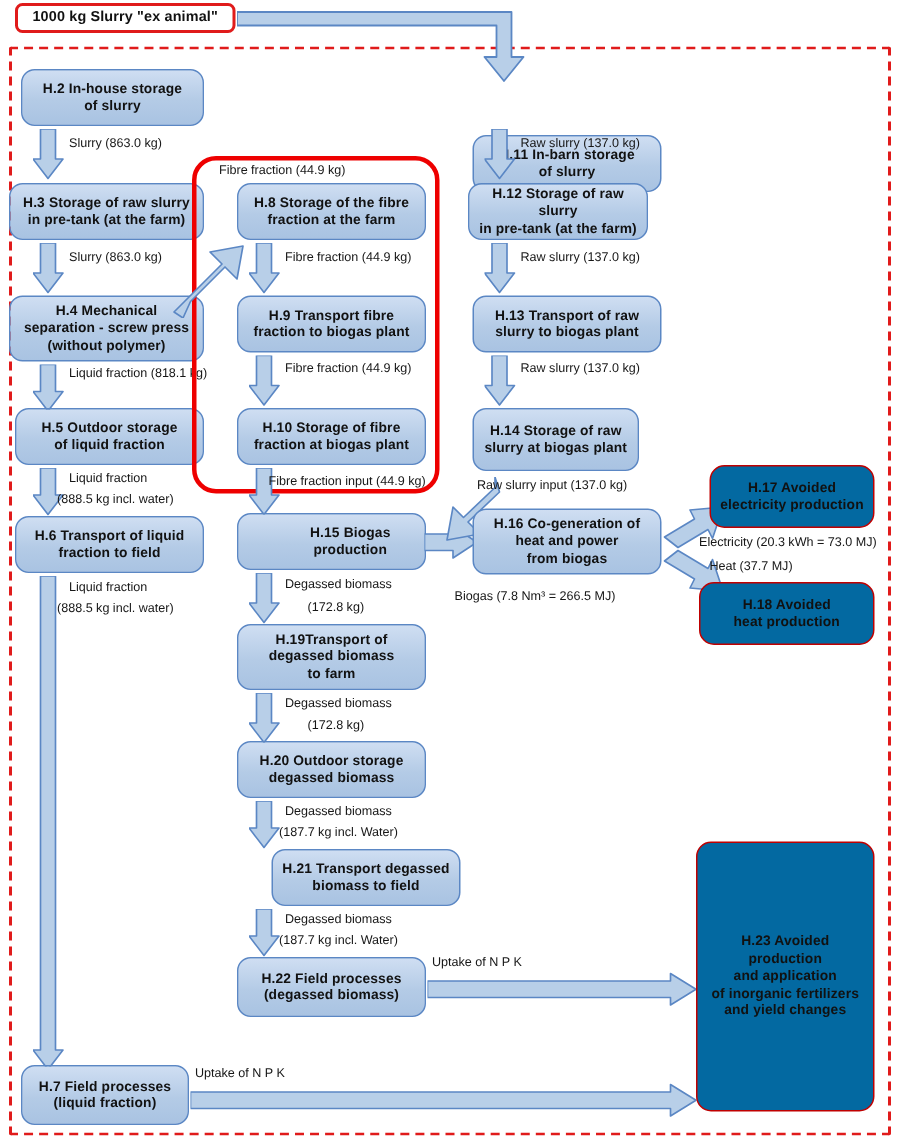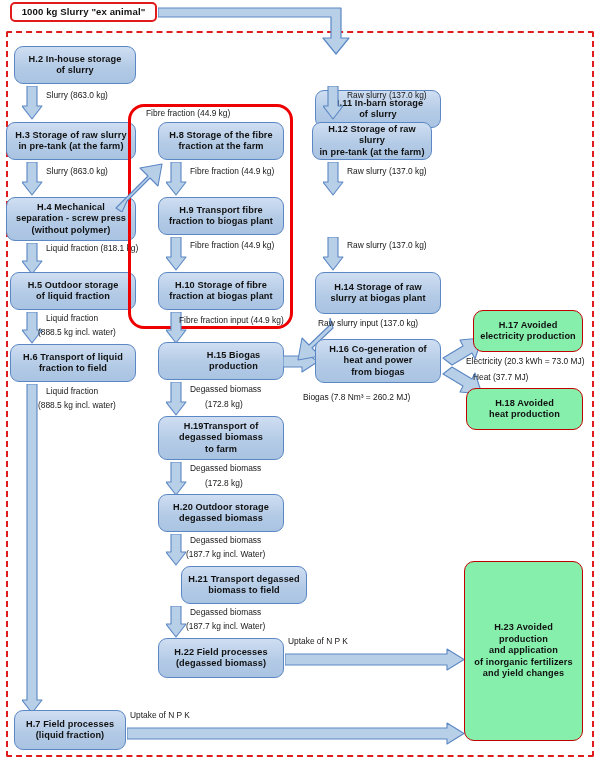--- a/index.html
+++ b/index.html
@@ -26,21 +26,21 @@
     display:flex;align-items:center;justify-content:center;
     text-align:center;font-weight:bold;color:#111111;
     font-size:9.2px;line-height:11.4px;letter-spacing:.1px;
     padding:2px 3px;
   }
   .box.blue{
     background:linear-gradient(180deg,#cfdef2 0%,#b4cbe6 55%,#a9c3e2 100%);
     border:1.2px solid #5b87c4;
   }
   .box.red{
-    background:#86efac;
+    background:#0369a1;
     border:1.6px solid #c00000;
     border-radius:10px;
   }
   .box.title{
     background:#ffffff;border:2px solid #e01b1b;border-radius:5px;
     font-size:9.6px;
   }
 
   
   .lbl{
@@ -252,38 +252,40 @@
   <div class="box blue" style="left:312px;top:122px;width:120px;height:38px;white-space:pre-line;">H.12 Storage of raw slurry
 in pre-tank (at the farm)</div>
 
   <div class="arrowv" style="left:323px;top:162px;width:22px;height:34px;">
     <svg width="22" height="34" viewBox="0 0 22 34">
       <path d="M5 0 L15 0 L15 20 L20 20 L10 33 L0 20 L5 20 Z" fill="#b8cfe8" stroke="#5b87c4" stroke-width="1.1" stroke-linejoin="round"></path>
     </svg>
   </div>
   <div class="lbl" style="left:347px;top:166px;">Raw slurry (137.0 kg)</div>
 
+  <div class="box blue" style="left:315px;top:197px;width:126px;height:38px;white-space:pre-line;">H.13 Transport of raw
+slurry to biogas plant</div>
 
   <div class="arrowv" style="left:323px;top:237px;width:22px;height:34px;">
     <svg width="22" height="34" viewBox="0 0 22 34">
       <path d="M5 0 L15 0 L15 20 L20 20 L10 33 L0 20 L5 20 Z" fill="#b8cfe8" stroke="#5b87c4" stroke-width="1.1" stroke-linejoin="round"></path>
     </svg>
   </div>
   <div class="lbl" style="left:347px;top:240px;">Raw slurry (137.0 kg)</div>
 
-  <div class="box blue" style="left:315px;top:272px;width:126px;height:42px;white-space:pre-line;">H.14 Storage of raw
+  <div class="box blue" style="left:315px;top:272px;width:111px;height:42px;white-space:pre-line;">H.14 Storage of raw
 slurry at biogas plant</div>
 
   <div class="lbl" style="left:318px;top:318px;">Raw slurry input (137.0 kg)</div>
 
   <div class="box blue" style="left:315px;top:339px;width:126px;height:44px;white-space:pre-line;">H.16 Co-generation of
 heat and power
 from biogas</div>
 
-  <div class="lbl" style="left:303px;top:392px;">Biogas (7.8 Nm³ = 260.2 MJ)</div>
+  <div class="lbl" style="left:303px;top:392px;">Biogas (7.8 Nm³ = 266.5 MJ)</div>
 
   <div class="arrowd" style="left:441px;top:336px;width:44px;height:34px;">
     <svg width="44" height="34" viewBox="0 0 44 34">
       <path d="M2 22 L22 10 L19 4 L41 2 L34 23 L31 17 L11 29 Z" fill="#b8cfe8" stroke="#5b87c4" stroke-width="1.1" stroke-linejoin="round"></path>
     </svg>
   </div>
 
   <div class="arrowd" style="left:441px;top:366px;width:44px;height:34px;">
     <svg width="44" height="34" viewBox="0 0 44 34">
       <path d="M2 8 L22 20 L19 26 L41 28 L34 7 L31 13 L11 1 Z" fill="#b8cfe8" stroke="#5b87c4" stroke-width="1.1" stroke-linejoin="round"></path>

